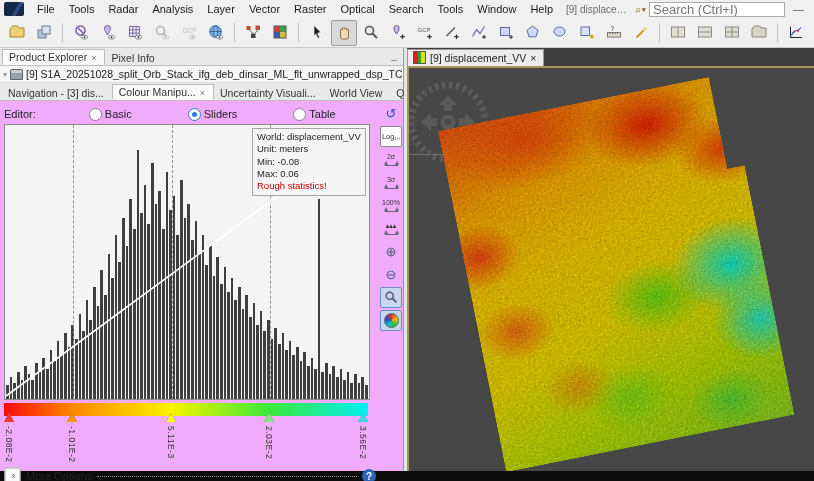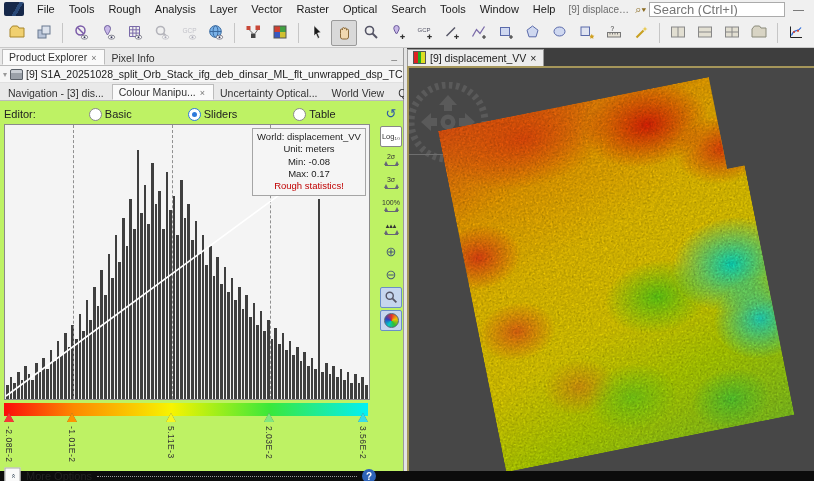--- a/index.html
+++ b/index.html
@@ -20,22 +20,22 @@
   
   .toolbar{display:flex;align-items:center;height:29px;background:#f0f0f0;border-bottom:1px solid #c9c9c9;
            padding:0 4px;gap:1px;}
   .tb-btn{width:24px;height:24px;display:flex;align-items:center;justify-content:center;border:1px solid transparent;border-radius:2px;}
   .tb-btn svg{display:block;}
   .tb-btn.selected{background:#d9d9d9;border:1px solid #9a9a9a;}
   .tb-btn.disabled{opacity:.38;}
   .tb-sep{width:1px;height:20px;background:#c6c6c6;margin:0 4px;flex:none;}
   
   .main{display:flex;height:423px;}
-  .left-panel{width:403px;flex:none;display:flex;flex-direction:column;background:#bef264;
-              border-right:1px solid #9a9a9a;text-align:center;}
+  .left-panel{width:403px;flex:none;display:flex;flex-direction:column;background:#f0abfc;
+              border-right:1px solid #9a9a9a;}
   .tabrow{display:flex;align-items:flex-end;height:17px;background:#e9e9e9;border-bottom:1px solid #bcbcbc;
           font-size:10.5px;padding:0 2px;}
   .tabrow .tab{padding:1px 8px 1px 6px;color:#333;white-space:nowrap;}
   .tabrow .tab.active{background:#fafafa;border:1px solid #bcbcbc;border-bottom:1px solid #fafafa;}
   .tab .x{color:#777;margin-left:4px;font-size:9px;}
   .tab-min{margin-left:auto;color:#777;padding:0 4px;}
   .tree-row{display:flex;align-items:center;height:16px;background:#f6f6f6;border-bottom:1px solid #e0e0e0;
             font-size:10.5px;gap:3px;padding-left:3px;white-space:nowrap;overflow:hidden;}
   .tree-chev{color:#999;font-size:8px;}
   .db-icon{width:11px;height:9px;background:#9aa0a8;border-radius:2px 2px 1px 1px;border:1px solid #5a6068;
@@ -122,21 +122,21 @@
 </head>
 <body>
 
 <div class="app">
 
   <div class="titlebar">
     <div class="app-logo"></div>
     <div id="menus" style="display:flex;">
         <span class="menu-item">File</span>
         <span class="menu-item">Tools</span>
-        <span class="menu-item">Rough</span>
+        <span class="menu-item">Radar</span>
         <span class="menu-item">Analysis</span>
         <span class="menu-item">Layer</span>
         <span class="menu-item">Vector</span>
         <span class="menu-item">Raster</span>
         <span class="menu-item">Optical</span>
         <span class="menu-item">Search</span>
         <span class="menu-item">Tools</span>
         <span class="menu-item">Window</span>
         <span class="menu-item">Help</span>
       </div>
@@ -402,21 +402,21 @@
           <span class="tab-min">–</span>
         </div>
       <div class="tree-row">
         <span class="tree-chev">▾</span>
         <span class="db-icon"></span>
         <span>[9] S1A_20251028_split_Orb_Stack_ifg_deb_dinsar_ML_flt_unwrapped_dsp_TC</span>
       </div>
       <div class="tabrow" id="panel-tabs">
           <span class="tab">Navigation - [3] dis...</span>
           <span class="tab active">Colour Manipu...<span class="x">×</span></span>
-          <span class="tab">Uncertainty Optical...</span>
+          <span class="tab">Uncertainty Visuali...</span>
           <span class="tab">World View</span>
           <span class="tab">Quicklooks</span>
           <span class="tab-min">–</span>
         </div>
 
       <div class="cm-body">
         <div class="cm-content">
           <div class="editor-row">
             <span>Editor:</span>
             <span id="editor-radios" style="display:flex;gap:8px;">
@@ -545,21 +545,21 @@
                 <div class="gridline" style="left: 45.9%;"></div>
                 <div class="gridline" style="left: 72.9%;"></div>
               </div>
             <svg class="transfer-svg" width="362" height="272">
               <line x1="1" y1="271" x2="361" y2="6" stroke="#ffffff" stroke-width="1.6"></line>
             </svg>
             <div class="info-box">
               <div>World: displacement_VV</div>
               <div>Unit: meters</div>
               <div>Min: -0.08</div>
-              <div>Max: 0.17</div>
+              <div>Max: 0.06</div>
               <div class="warn">Rough statistics!</div>
             </div>
           </div>
 
           <div class="grad-bar" id="grad-bar" style="background: linear-gradient(to right, rgb(251, 11, 11) 0%, rgb(253, 136, 0) 19%, rgb(248, 244, 0) 46%, rgb(58, 232, 58) 73%, rgb(4, 240, 244) 100%);"></div>
           <div class="tri-row" id="tri-row">
               <div class="tri" style="left: 1.4%; border-bottom-color: rgb(249, 53, 53);"></div>
               <div class="tri" style="left: 18.8%; border-bottom-color: rgb(253, 148, 0);"></div>
               <div class="tri" style="left: 45.9%; border-bottom-color: rgb(246, 246, 32);"></div>
               <div class="tri" style="left: 72.9%; border-bottom-color: rgb(127, 232, 127);"></div>

